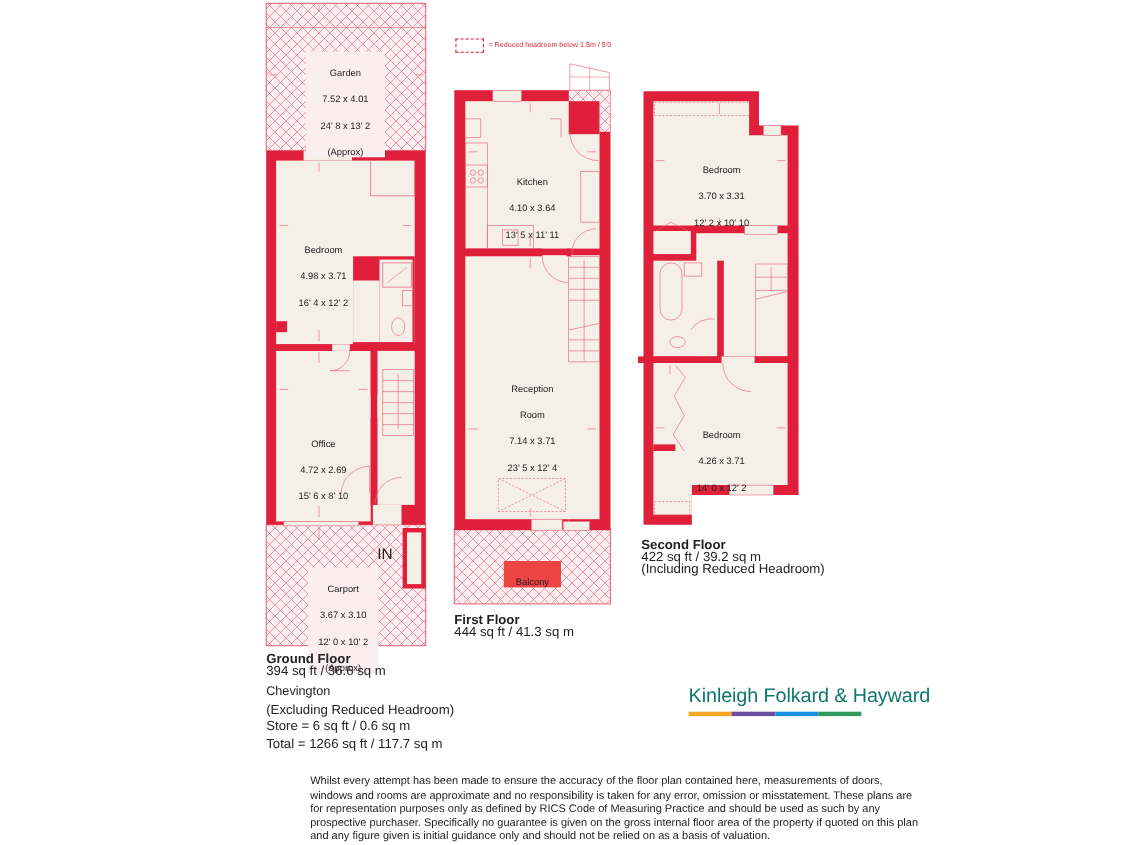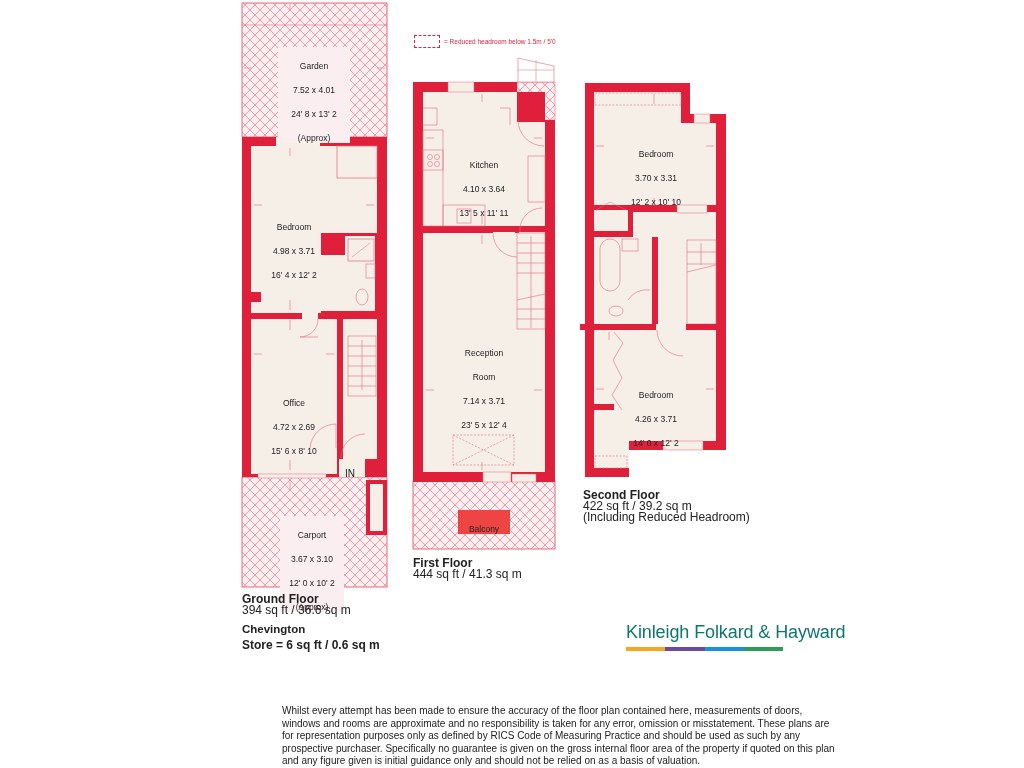--- a/index.html
+++ b/index.html
@@ -5,21 +5,21 @@
   html,body{margin:0;padding:0;background:#ffffff;}
   body{width:1024px;height:768px;position:relative;overflow:hidden;font-family:"Liberation Sans",sans-serif;color:#1a1a1a;}
   .plan{position:absolute;left:0;top:0;width:1024px;height:768px;}
   .lbl{position:absolute;text-align:center;font-size:8.5px;line-height:10px;color:#222;font-family:"Liberation Sans",sans-serif;}
   .lbl span{display:block;margin-top:14px;}
   .floor-cap{position:absolute;font-size:12px;line-height:11px;color:#222;}
   .floor-cap b{font-weight:bold;display:block;}
   .legend{position:absolute;left:414px;top:35px;display:flex;align-items:center;gap:4px;}
   .legend .box{width:26px;height:13px;border:1px dashed #d7263d;box-sizing:border-box;}
   .legend .txt{font-size:6.5px;color:#d7263d;}
-  .summary{position:absolute;left:242px;top:622px;font-size:12px;line-height:15.5px;font-weight:bold;color:#222;}
+  .summary{position:absolute;left:242px;top:622px;font-size:12px;line-height:15.5px;font-weight:normal;color:#222;}
   .summary .title{font-size:11.5px;}
   .summary div{white-space:nowrap;}
   .disclaimer{position:absolute;left:242px;top:705px;width:560px;font-size:10px;line-height:12.6px;color:#222;margin-left:40px;}
   .brand{position:absolute;left:626px;top:622px;}
   .brand .bname{font-size:18px;color:#0f766e;white-space:nowrap;letter-spacing:-0.1px;}
   .brand .bar{display:flex;height:4px;margin-top:4px;width:157px;}
   .brand .bar div{flex:1;}
 </style>
 </head>
 <body>
@@ -246,21 +246,21 @@
   <span>Office</span>
   <span>4.72 x 2.69</span>
   <span>15' 6 x 8' 10</span>
 </div>
 <div class="lbl" style="left:280px;top:516px;width:64px;background:#fbeef0;">
   <span>Carport</span>
   <span>3.67 x 3.10</span>
   <span>12' 0 x 10' 2</span>
   <span>(Approx)</span>
 </div>
-<div class="lbl" style="left:342px;top:455px;width:16px;font-size:10px;">
+<div class="lbl" style="left:342px;top:484px;width:16px;font-size:14px;">
   <span>IN</span>
 </div>
 <div class="floor-cap" style="left:242px;top:594px;">
   <b>Ground Floor</b>
   <span>394 sq ft / 36.6 sq m</span>
 </div>
 
 <div class="lbl" style="left:448px;top:146px;width:72px;">
   <span>Kitchen</span>
   <span>4.10 x 3.64</span>
@@ -291,21 +291,23 @@
   <span>14' 0 x 12' 2</span>
 </div>
 <div class="floor-cap" style="left:583px;top:490px;">
   <b>Second Floor</b>
   <span>422  sq ft / 39.2 sq m</span><br>
   <span>(Including Reduced Headroom)</span>
 </div>
 
 <div class="summary">
   <div class="title">Chevington</div>
+  <div>(Excluding Reduced Headroom)</div>
   <div>Store = 6 sq ft / 0.6 sq m</div>
+  <div>Total = 1266 sq ft / 117.7 sq m</div>
 </div>
 
 <div class="brand">
   <div class="bname">Kinleigh Folkard &amp; Hayward</div>
   <div class="bar">
     <div style="background:#f5a623"></div>
     <div style="background:#6b4c9a"></div>
     <div style="background:#1b8fe0"></div>
     <div style="background:#2e9a5c"></div>
   </div>

